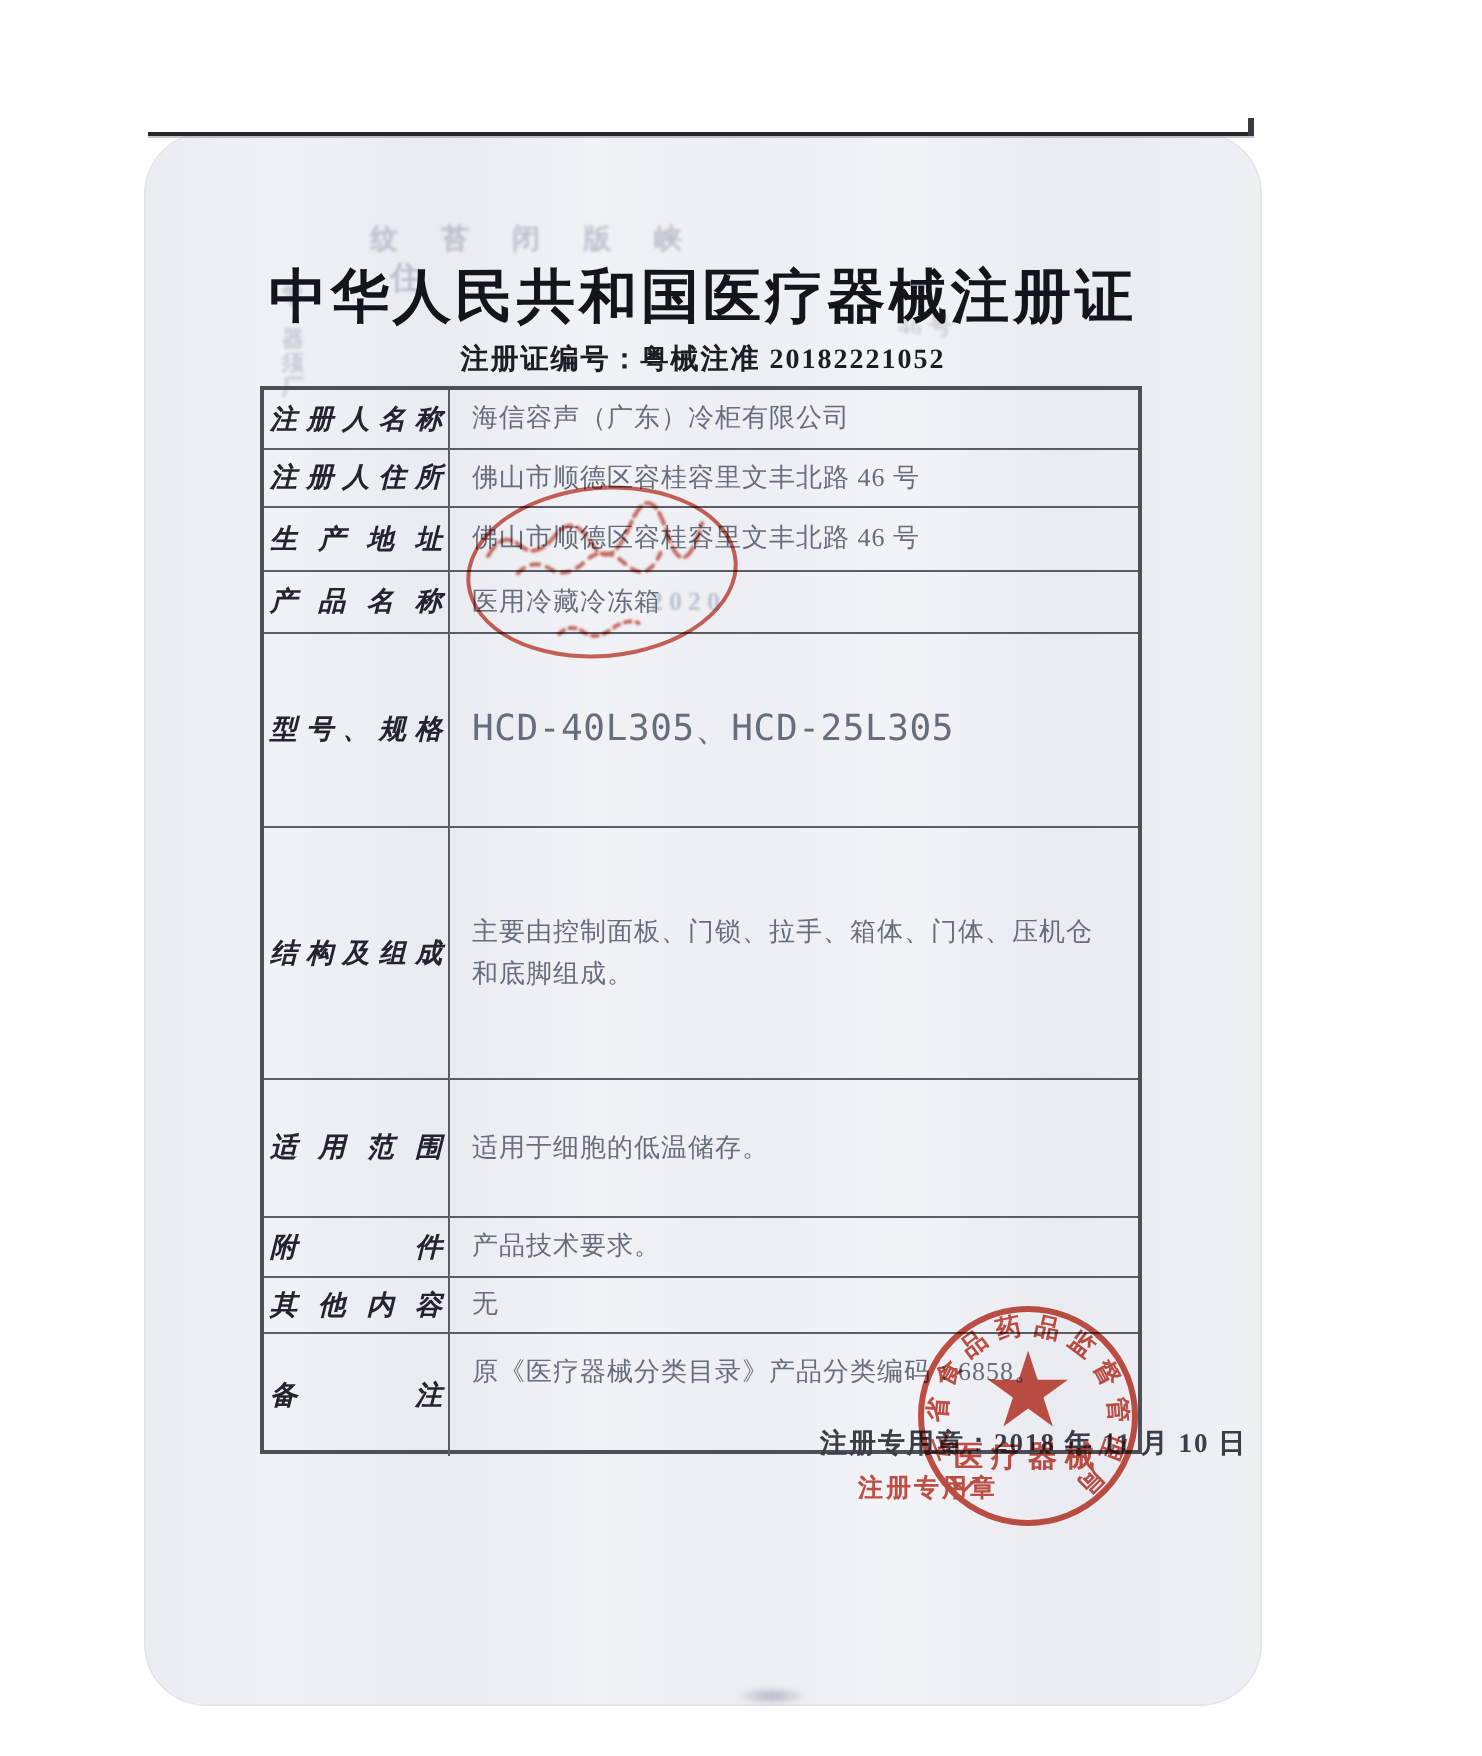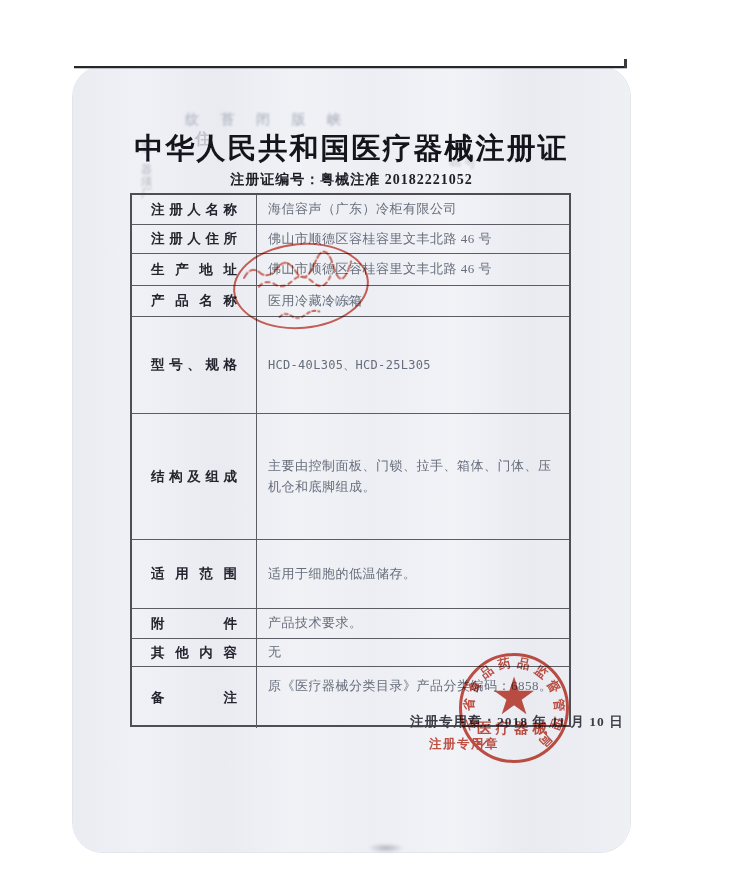--- a/index.html
+++ b/index.html
@@ -29,26 +29,26 @@
   .certno{position:absolute;left:0;top:104px;width:100%;text-align:center;
           font-size:14px;font-weight:bold;color:#1d1d26;letter-spacing:1px;}
   
   .table{position:absolute;left:57px;top:126px;width:441px;height:534px;
          border:2px solid #4d4e56;box-sizing:border-box;}
   .trow{display:flex;border-bottom:1px solid #5b5c64;box-sizing:border-box;}
   .trow:last-child{border-bottom:none;}
   .r0{height:30px}.r1{height:29px}.r2{height:32px}.r3{height:31px}.r4{height:97px}
   .r5{height:126px}.r6{height:69px}.r7{height:30px}.r8{height:28px}.r9{height:61px}
   .lab{width:86px;min-width:86px;border-right:1px solid #5b5c64;display:flex;align-items:center;
-       padding:0 19px;box-sizing:content-box;}
+       padding:0 3px;box-sizing:content-box;font-style:italic;}
   .lab span{display:block;width:100%;font-weight:bold;font-size:13.5px;color:#24242e;
             text-align:justify;text-align-last:justify;}
   .val{flex:1;display:flex;align-items:center;padding:0 11px;font-size:13px;color:#666d7b;
        letter-spacing:.5px;line-height:1.55;}
-  .r4 .val span{font-family:"DejaVu Sans Mono",monospace;font-size:12px;letter-spacing:.3px;}
+  .r4 .val span{font-family:"DejaVu Sans Mono",monospace;font-size:18px;letter-spacing:.3px;}
   .r5 .val span{max-width:352px;display:block;}
   .r9 .val{align-items:flex-start;padding-top:9px;}
   
   .oval{position:absolute;left:160px;top:176px;width:132px;height:82px;
         border:2.5px solid rgba(193,57,42,.78);border-radius:50%;transform:rotate(-5deg);
         mix-blend-mode:multiply;}
   .oval svg{position:absolute;left:0;top:0;filter:blur(.5px);opacity:.75;}
   
   .dept{position:absolute;left:60px;top:646px;font-size:13.5px;font-weight:bold;color:#3c3e47;letter-spacing:1px;}
   .dept .v{font-weight:bold;color:#464853;}

